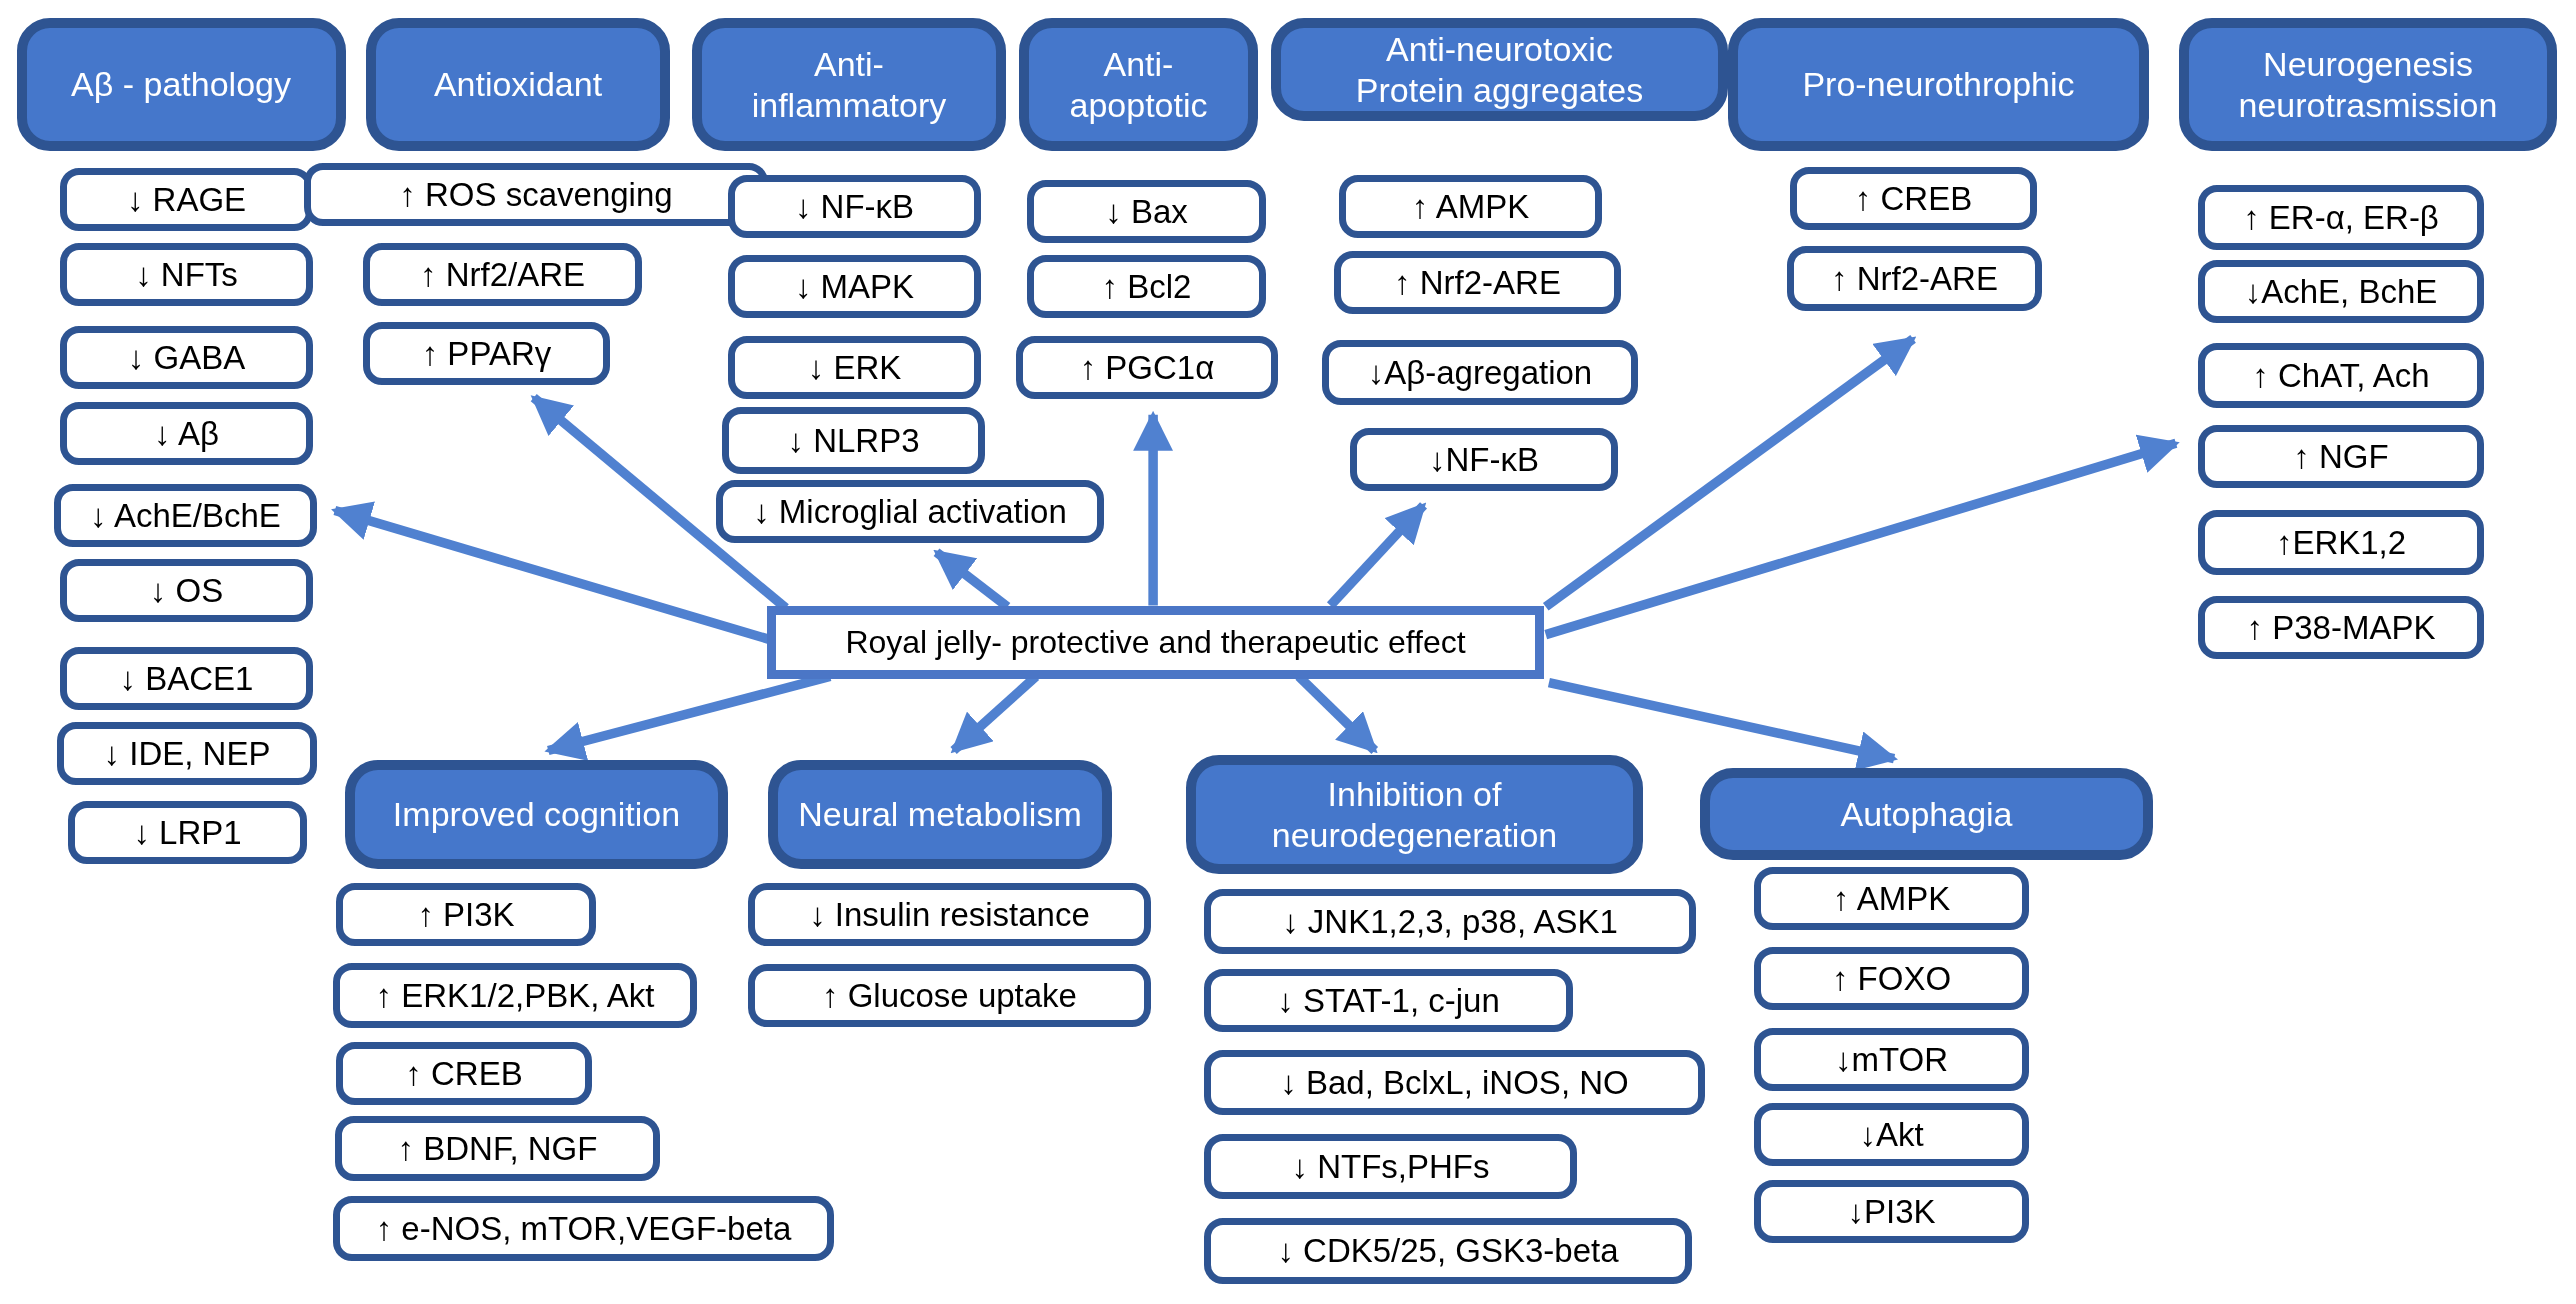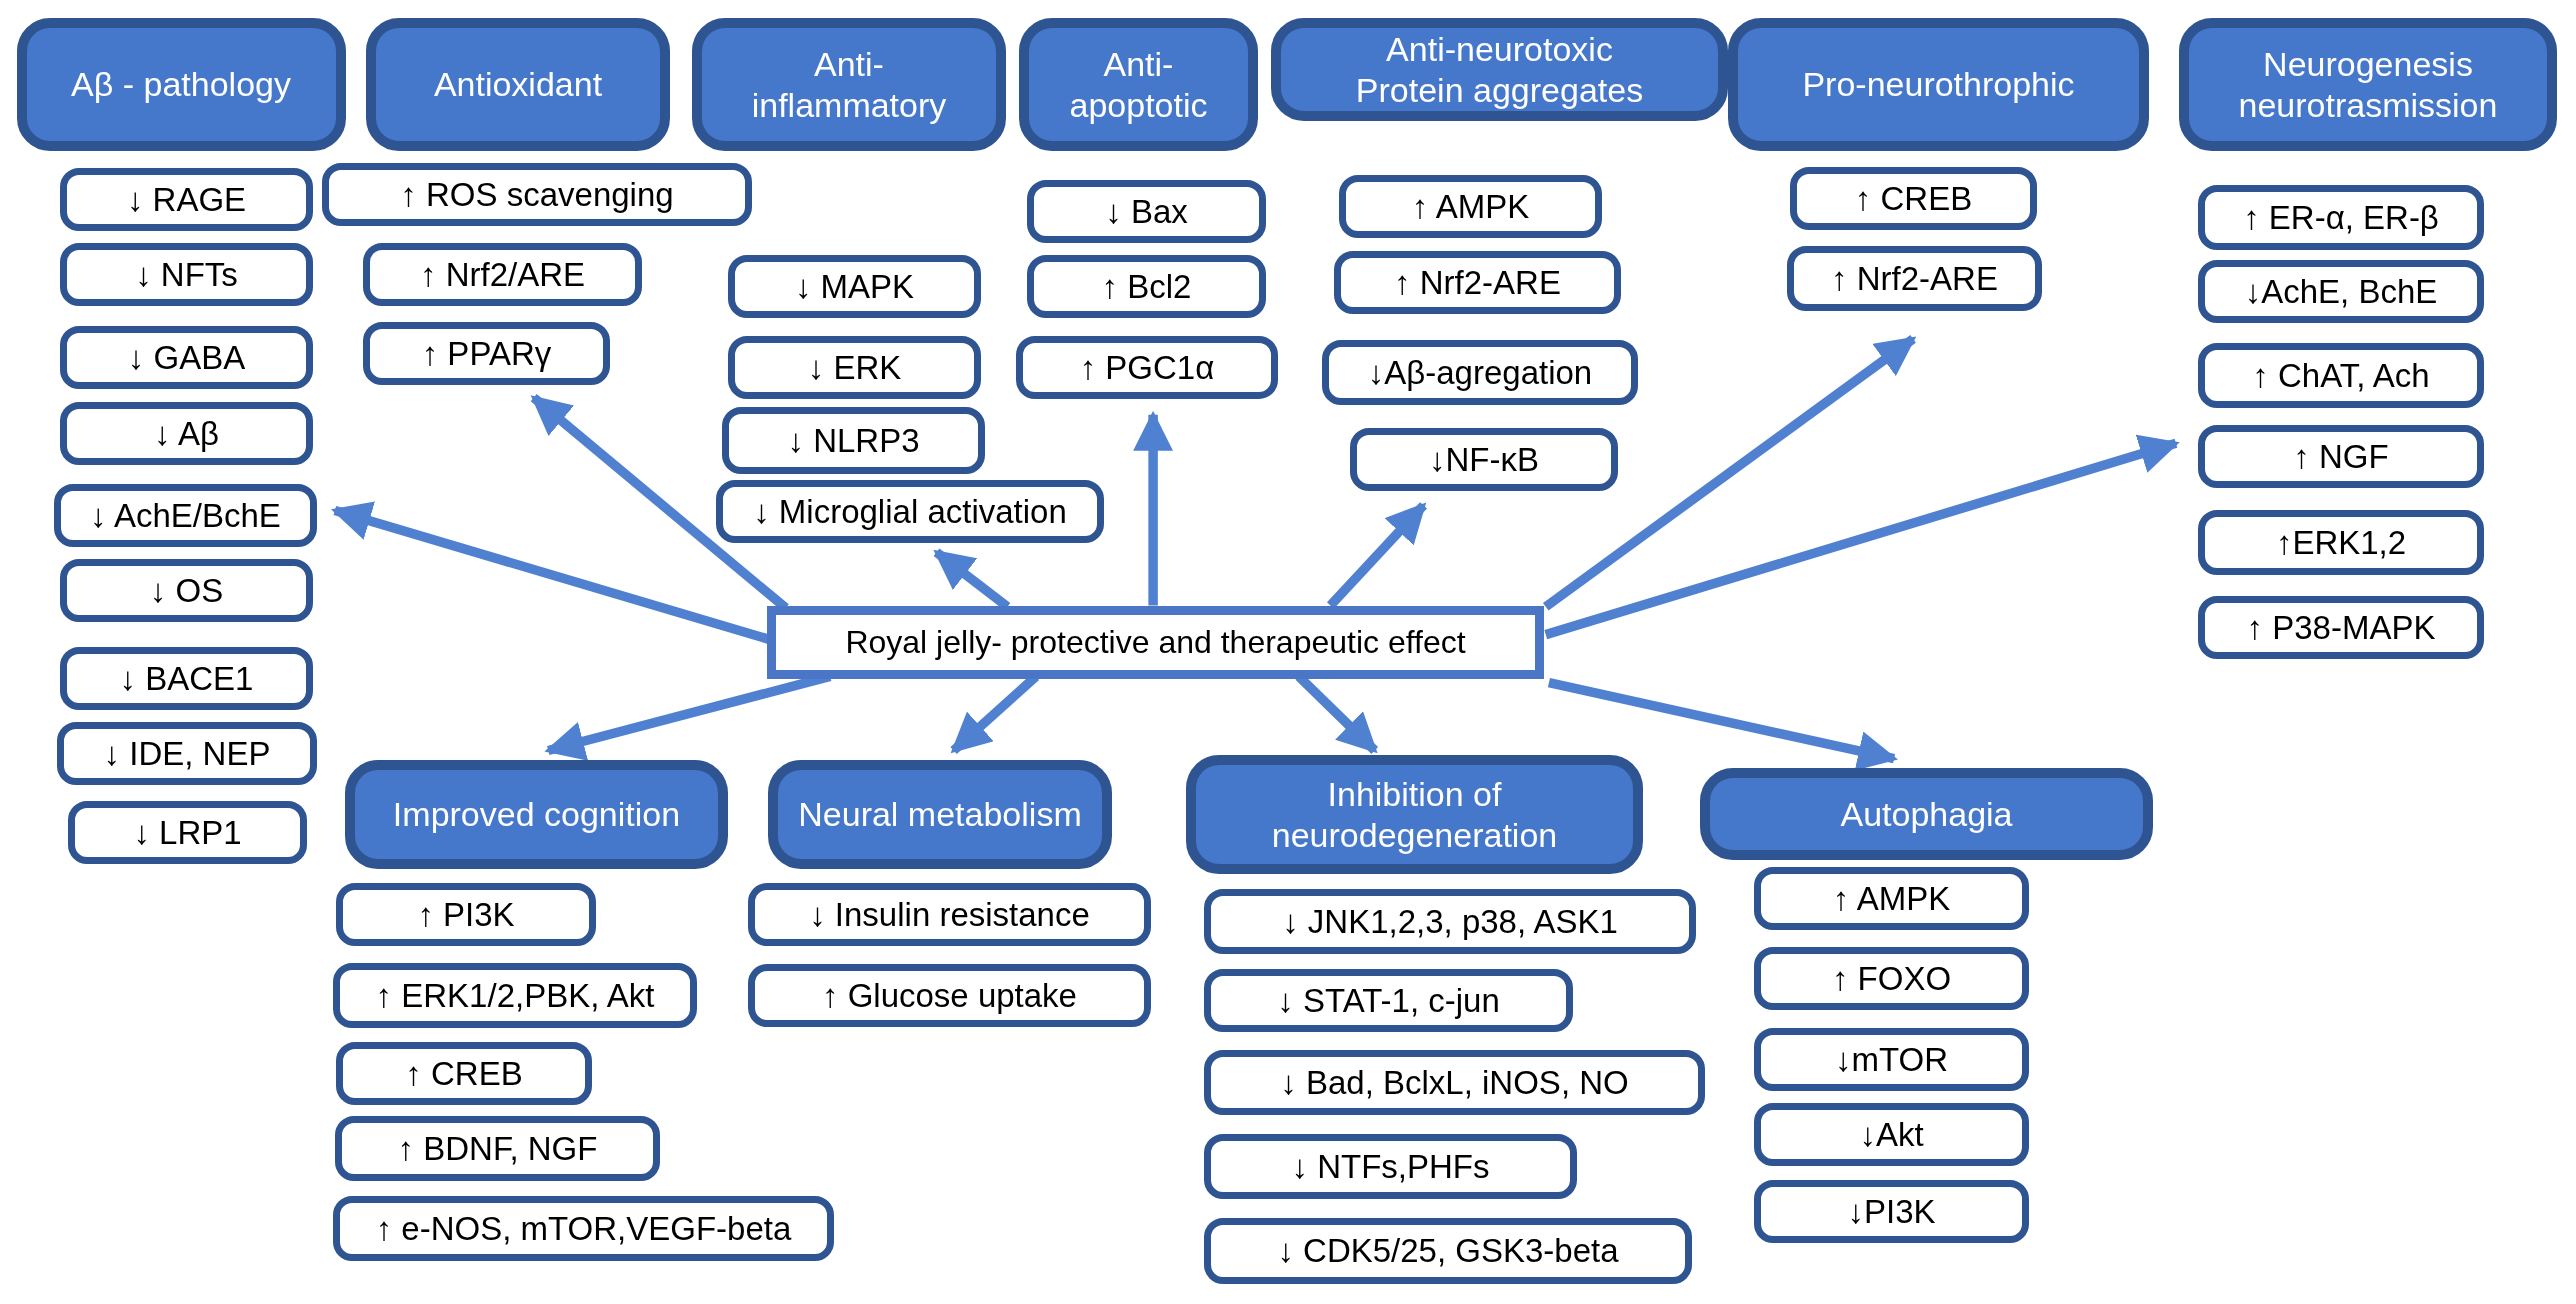--- a/index.html
+++ b/index.html
@@ -62,24 +62,25 @@
   <div class="itm" style="left:60px;top:168px;width:253px;height:63px">↓ RAGE</div>
   <div class="itm" style="left:60px;top:243px;width:253px;height:63px">↓ NFTs</div>
   <div class="itm" style="left:60px;top:326px;width:253px;height:63px">↓ GABA</div>
   <div class="itm" style="left:60px;top:402px;width:253px;height:63px">↓ Aβ</div>
   <div class="itm" style="left:54px;top:484px;width:263px;height:63px">↓ AchE/BchE</div>
   <div class="itm" style="left:60px;top:559px;width:253px;height:63px">↓ OS</div>
   <div class="itm" style="left:60px;top:647px;width:253px;height:63px">↓ BACE1</div>
   <div class="itm" style="left:57px;top:722px;width:260px;height:63px">↓ IDE, NEP</div>
   <div class="itm" style="left:68px;top:801px;width:239px;height:63px">↓ LRP1</div>
 
-  <div class="itm" style="left:322px;top:163px;width:430px;height:63px">↑ ROS scavenging</div>
+  <div class="itm" style="left:304px;top:163px;width:464px;height:63px">↑ ROS scavenging</div>
   <div class="itm" style="left:363px;top:243px;width:279px;height:63px">↑ Nrf2/ARE</div>
   <div class="itm" style="left:363px;top:322px;width:247px;height:63px">↑ PPARγ</div>
 
+  <div class="itm" style="left:728px;top:175px;width:253px;height:63px">↓ NF-κB</div>
   <div class="itm" style="left:728px;top:255px;width:253px;height:63px">↓ MAPK</div>
   <div class="itm" style="left:728px;top:336px;width:253px;height:63px">↓ ERK</div>
   <div class="itm" style="left:722px;top:407px;width:263px;height:67px">↓ NLRP3</div>
   <div class="itm" style="left:716px;top:480px;width:388px;height:63px">↓ Microglial activation</div>
 
   <div class="itm" style="left:1027px;top:180px;width:239px;height:63px">↓ Bax</div>
   <div class="itm" style="left:1027px;top:255px;width:239px;height:63px">↑ Bcl2</div>
   <div class="itm" style="left:1016px;top:336px;width:262px;height:63px">↑ PGC1α</div>
 
   <div class="itm" style="left:1339px;top:175px;width:263px;height:63px">↑ AMPK</div>

